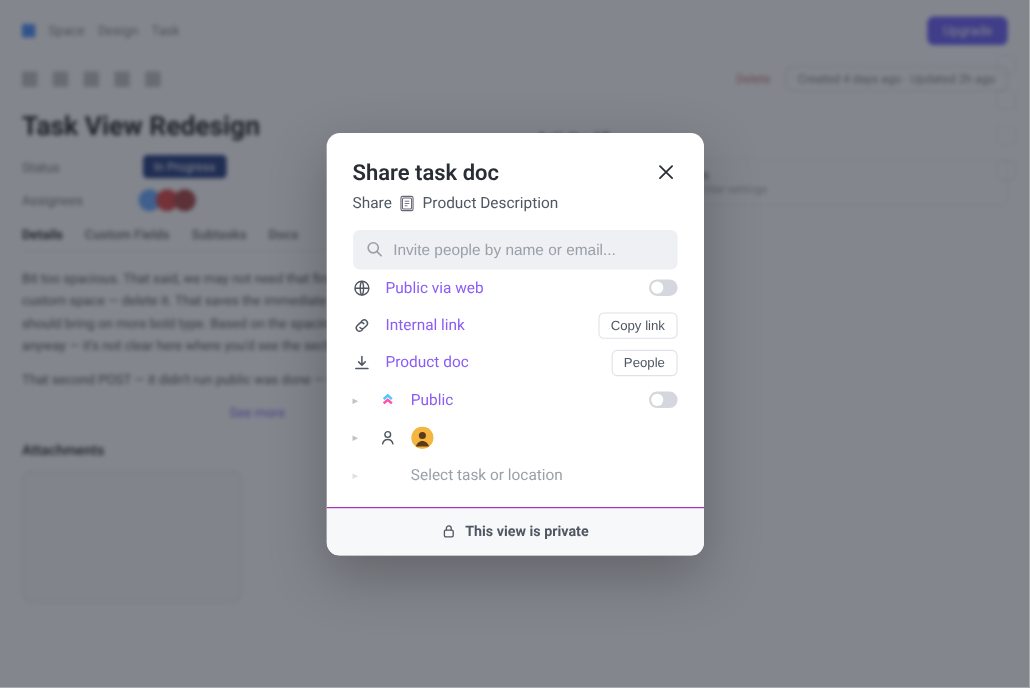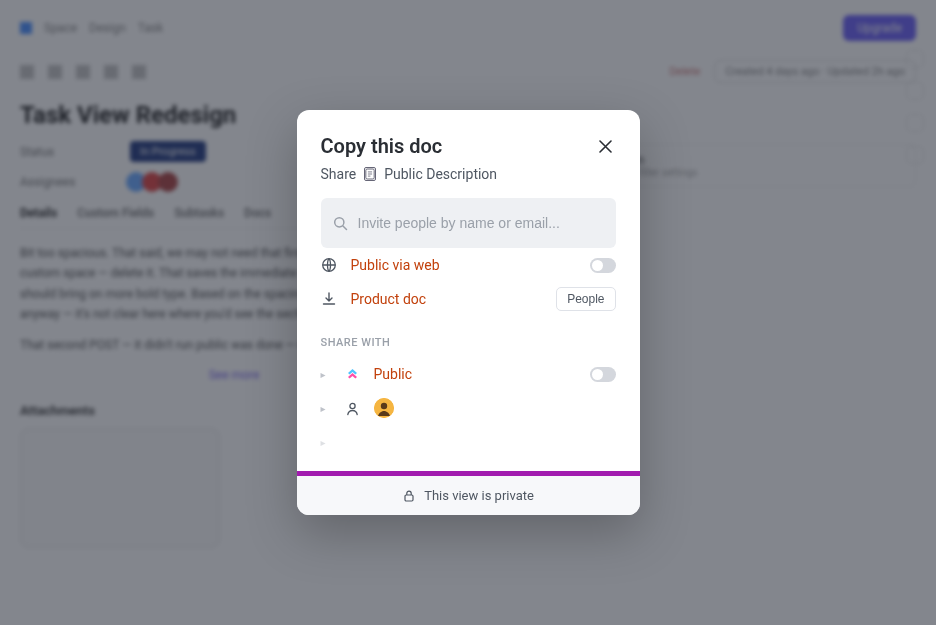--- a/index.html
+++ b/index.html
@@ -57,53 +57,53 @@
       box-shadow: 0 18px 50px rgba(0,0,0,.25);
       overflow: hidden;
     }
     .modal-body { padding: 24px 24px 12px; }
     .m-head { display: flex; align-items: center; justify-content: space-between; margin-bottom: 8px; }
     .m-title { font-size: 20px; font-weight: 600; color: #2a2e34; }
     .m-close { width: 20px; height: 20px; display: flex; align-items: center; justify-content: center; cursor: pointer; color: #2a2e34; font-weight: 400; }
     .m-sub { display: flex; align-items: center; gap: 8px; font-size: 14px; color: #4f5762; margin-bottom: 16px; }
     .doc-ico { display: inline-flex; width: 12px; height: 14px; border: 1.5px solid #667; border-radius: 2px; }
     .search {
-      background: #eef0f3; border-radius: 6px; height: 50px;
+      background: #eef0f3; border-radius: 6px; height: 36px;
       display: flex; align-items: center; gap: 10px; padding: 0 12px;
     }
     .search input {
       border: none; background: transparent; font-size: 14px; color: #2a2e34;
       outline: none; flex: 1;
     }
     .search input::placeholder { color: #9aa0a9; }
     .row {
       display: flex; align-items: center; gap: 14px;
       height: 34px;
     }
-    .row .lbl { font-size: 14px; color: #c2410c; flex: 1; }
+    .row .lbl { font-size: 14px; color: #8b5cf6; flex: 1; }
     .row .ico-s { width: 16px; height: 16px; color: #4f5762; display: flex; align-items: center; justify-content: center; }
     .toggle {
       width: 26px; height: 15px; border-radius: 10px; background: #d4d7dd; position: relative; cursor: pointer;
     }
     .toggle::after { content: ""; position: absolute; width: 11px; height: 11px; background: #fff; border-radius: 50%; top: 2px; left: 2px; }
     .btn-o {
       border: 1px solid #dfe2e8; border-radius: 5px; padding: 4px 10px;
       font-size: 12px; color: #4f5762; cursor: pointer; background: #fff;
     }
     .sec-label { font-size: 11px; letter-spacing: .5px; color: #9aa0a9; font-weight: 500; margin: 20px 0 8px; }
     .expand { color: #bec2c9; font-size: 10px; width: 10px; }
     .clickup-ico { width: 15px; height: 15px; }
     .person-ico { width: 15px; height: 15px; }
     .avatar-s { width: 20px; height: 20px; border-radius: 50%; background: #f5b541; display: flex; align-items: center; justify-content: center; overflow: hidden; }
     .avatar-s svg { width: 20px; height: 20px; }
     .placeholder-txt { font-size: 14px; color: #9aa0a9; flex: 1; }
     .modal-foot {
-      background: #f7f8fa; border-top: 5px solid #a21caf;
+      background: #f7f8fa; border-top: 1px solid #a21caf;
       display: flex; align-items: center; justify-content: center; gap: 8px;
-      height: 44px; font-size: 13px; color: #4f5762;
+      height: 44px; font-size: 13px; color: #4f5762; font-weight: bold;
     }
     .lock-ico { width: 14px; height: 14px; }
     .rside-ico { position: absolute; right: 12px; top: 50px; display:flex; flex-direction:column; gap:14px;}
     .rside-ico div { width:18px; height:18px; border:1px solid #ccc; border-radius:4px; opacity:.4; }
   </style>
 </head>
 <body>
 
 <div class="bg">
   <div class="topbar">
@@ -165,66 +165,74 @@
     <div></div>
     <div></div>
     <div></div>
   </div>
 </div>
 
 <div class="overlay">
   <div class="modal">
     <div class="modal-body">
       <div class="m-head">
-        <div class="m-title">Copy this doc</div>
+        <div class="m-title">Share task doc</div>
         <div class="m-close">
           <svg width="13" height="13" viewBox="0 0 13 13">
               <path d="M1 1 L12 12 M12 1 L1 12" stroke="#2a2e34" stroke-width="1.6" stroke-linecap="round"></path>
             </svg>
         </div>
       </div>
       <div class="m-sub">
         <span>Share</span>
         <svg class="doc-ico" width="12" height="14" viewBox="0 0 12 14">
             <rect x="1" y="1" width="10" height="12" rx="1.5" fill="none" stroke="#667" stroke-width="1.2"></rect>
             <path d="M3.5 4.5h5M3.5 7h5M3.5 9.5h3" stroke="#667" stroke-width="1"></path>
           </svg>
-        <span>Public Description</span>
+        <span>Product Description</span>
       </div>
       <div class="search">
         <svg width="15" height="15" viewBox="0 0 15 15">
             <circle cx="6.3" cy="6.3" r="4.6" fill="none" stroke="#9aa0a9" stroke-width="1.5"></circle>
             <path d="M10 10 L13.5 13.5" stroke="#9aa0a9" stroke-width="1.5" stroke-linecap="round"></path>
           </svg>
         <input placeholder="Invite people by name or email..." style="">
       </div>
 
       <div class="row">
         <span class="ico-s">
           <svg width="16" height="16" viewBox="0 0 16 16">
               <circle cx="8" cy="8" r="6.3" fill="none" stroke="#4f5762" stroke-width="1.3"></circle>
               <path d="M1.7 8h12.6M8 1.7c2 2 2 10.6 0 12.6M8 1.7c-2 2-2 10.6 0 12.6" fill="none" stroke="#4f5762" stroke-width="1.3"></path>
             </svg>
         </span>
         <span class="lbl">Public via web</span>
         <div class="toggle"></div>
       </div>
 
+      <div class="row">
+        <span class="ico-s">
+          <svg width="16" height="16" viewBox="0 0 16 16">
+              <path d="M6.2 9.8a3 3 0 0 0 4.2 0l2.1-2.1a3 3 0 0 0-4.2-4.2l-1 1M9.8 6.2a3 3 0 0 0-4.2 0L3.5 8.3a3 3 0 0 0 4.2 4.2l1-1" fill="none" stroke="#4f5762" stroke-width="1.3" stroke-linecap="round"></path>
+            </svg>
+        </span>
+        <span class="lbl">Internal link</span>
+        <button class="btn-o">Copy link</button>
+      </div>
 
       <div class="row">
         <span class="ico-s">
           <svg width="16" height="16" viewBox="0 0 16 16">
               <path d="M8 2v8m0 0l-3-3m3 3l3-3M2.5 13h11" fill="none" stroke="#4f5762" stroke-width="1.4" stroke-linecap="round" stroke-linejoin="round"></path>
             </svg>
         </span>
         <span class="lbl">Product doc</span>
         <button class="btn-o">People</button>
       </div>
 
-      <div class="sec-label">SHARE WITH</div>
 
       <div class="row">
         <span class="expand">▸</span>
         <span class="clickup-ico">
           <svg width="15" height="15" viewBox="0 0 15 15">
               <path d="M3 10l4.5-4 4.5 4-1.6 1.6L7.5 9l-2.9 2.6z" fill="#ff4fa7"></path>
               <path d="M3 6l4.5-4 4.5 4-1.6 1.6L7.5 5 4.6 7.6z" fill="#4fc4ff"></path>
             </svg>
         </span>
         <span class="lbl">Public</span>
@@ -244,20 +252,21 @@
               <circle cx="10" cy="10" r="10" fill="#f5b541"></circle>
               <circle cx="10" cy="8" r="3.2" fill="#5a3a1a"></circle>
               <path d="M4 18c1-3.6 4-5 6-5s5 1.4 6 5" fill="#5a3a1a"></path>
             </svg>
         </span>
       </div>
 
       <div class="row">
         <span class="expand" style="opacity:.5">▸</span>
         <span style="width:15px"></span>
+        <span class="placeholder-txt">Select task or location</span>
       </div>
     </div>
 
     <div class="modal-foot">
       <svg class="lock-ico" width="14" height="14" viewBox="0 0 14 14">
           <rect x="3" y="6" width="8" height="6" rx="1.2" fill="none" stroke="#4f5762" stroke-width="1.2"></rect>
           <path d="M4.8 6V4.3a2.2 2.2 0 0 1 4.4 0V6" fill="none" stroke="#4f5762" stroke-width="1.2"></path>
         </svg>
       <span>This view is private</span>
     </div>

